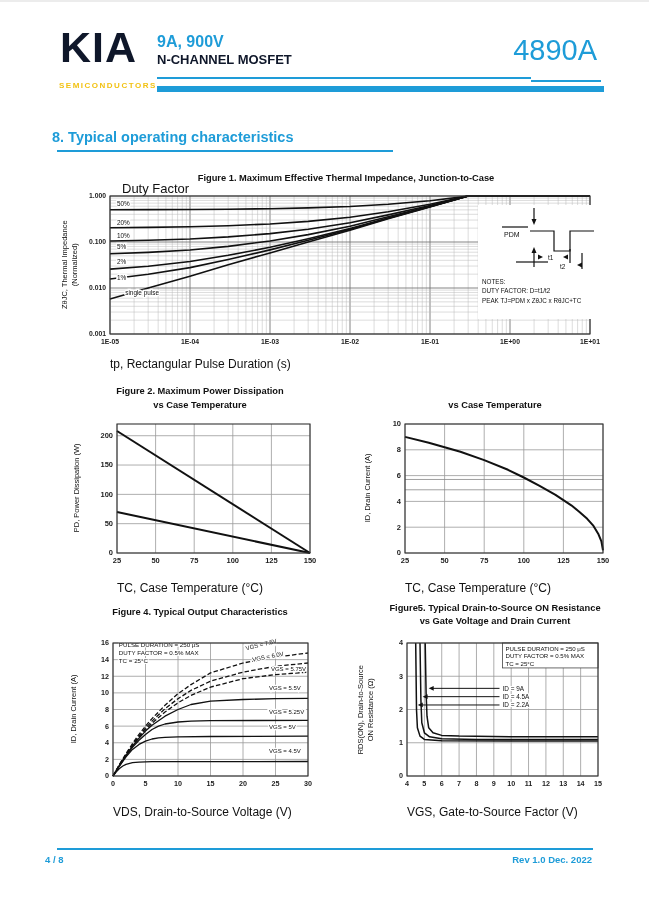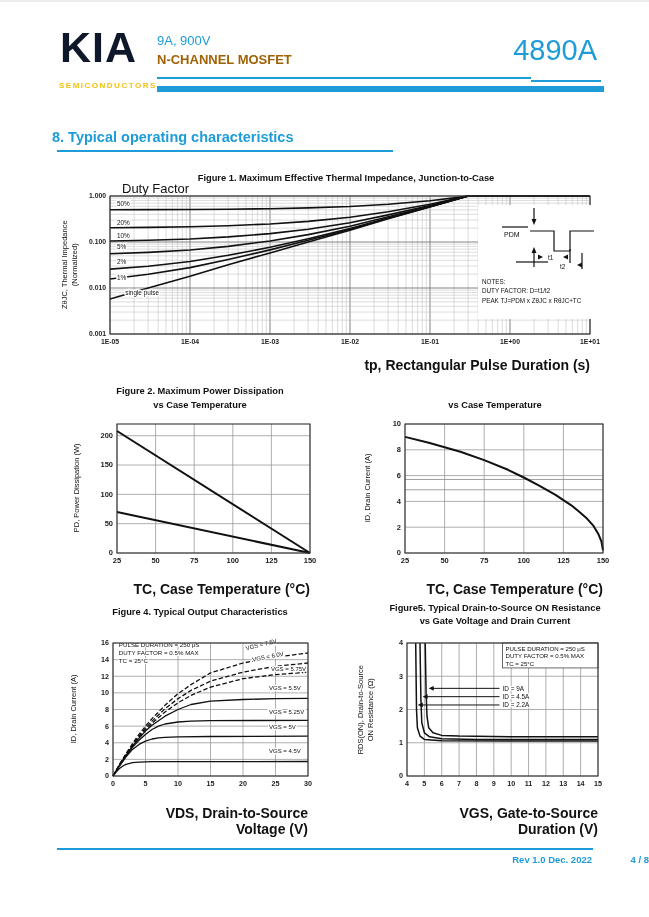--- a/index.html
+++ b/index.html
@@ -2,32 +2,32 @@
 <html><head>
 <meta charset="utf-8">
 <style>
   html,body{margin:0;padding:0;background:#fff;}
   body{font-family:"Liberation Sans",sans-serif;color:#111;}
   .page{position:relative;width:649px;height:917px;background:#fff;overflow:hidden;}
   .abs{position:absolute;}
   .top-edge{left:0;top:0;width:100%;height:2px;background:#ececec;}
   .logo{left:60px;top:26px;font-size:43px;font-weight:bold;color:#0f172a;line-height:1;letter-spacing:1px;}
   .logo-sub{left:59px;top:81px;font-size:8px;font-weight:bold;color:#F2C213;letter-spacing:1.5px;}
-  .hdr-sub1{left:157px;top:33px;font-size:13px;font-weight:normal;color:#1E9CD8;}
-  .hdr-sub2{left:157px;top:52px;font-size:13px;font-weight:bold;color:#a16207;}
+  .hdr-sub1{left:157px;top:33px;font-size:16px;font-weight:bold;color:#1E9CD8;}
+  .hdr-sub2{left:157px;top:52px;font-size:13px;font-weight:bold;color:#0f172a;}
   .part{right:52px;top:36px;font-size:29px;color:#1E9CD8;line-height:1;}
   .rule1{left:157px;top:77px;width:374px;height:2px;background:#1E9CD8;}
   .rule2{left:531px;top:80px;width:70px;height:2px;background:#1E9CD8;}
   .rule3{left:157px;top:86px;width:447px;height:6px;background:#1E9CD8;}
   .sec-title{left:52px;top:129px;font-size:14.5px;font-weight:bold;color:#1E9CD8;}
   .sec-underline{left:57px;top:150px;width:336px;height:2px;background:#1E9CD8;}
   .fig{position:absolute;}
   .fig svg{position:absolute;left:0;top:0;}
   .fig-title{position:absolute;left:0;right:0;text-align:center;font-size:9.3px;font-weight:bold;color:#111;}
-  .xlabel{position:absolute;text-align:right;font-size:14px;color:#111;font-weight:bold;}
+  .xlabel{position:absolute;text-align:left;font-size:12px;color:#111;}
   .vlabel{position:absolute;width:150px;text-align:center;font-size:7.5px;color:#111;transform:rotate(-90deg);line-height:1.3;}
   .vlabel span{display:block;}
   .fig1{left:50px;top:170px;width:592px;height:212px;}
   .fig1 .fig-title{top:3px;}
   .duty-factor{position:absolute;left:72px;top:11px;font-size:13px;color:#111;}
   .fig1 .xlabel{left:60px;width:480px;top:187px;}
   .fig1 .vlabel{left:-55px;top:85px;}
   .inset{position:absolute;left:428px;top:35px;width:132px;height:114px;background:#fff;}
   .notes{position:absolute;left:4px;top:72px;font-size:6.3px;line-height:1.5;color:#111;white-space:nowrap;}
   .fig2{left:60px;top:383px;width:280px;height:226px;}
@@ -41,21 +41,21 @@
   .fig4{left:60px;top:603px;width:280px;height:226px;}
   .fig4 .fig-title{top:4px;}
   .fig4 .xlabel{left:53px;width:195px;top:202px;}
   .fig4 .vlabel{left:-61px;top:101px;}
   .fig5{left:350px;top:603px;width:290px;height:226px;}
   .fig5 .fig-title.t1{top:0px;} .fig5 .fig-title.t2{top:13px;}
   .fig5 .xlabel{left:57px;width:191px;top:202px;}
   .fig5 .vlabel{left:-59px;top:97px;}
   svg text{font-family:"Liberation Sans",sans-serif;}
   .footer-line{left:57px;top:848px;width:536px;height:2px;background:#1E9CD8;}
-  .footer-page{left:16px;right:0;top:854px;text-align:right;font-size:9.5px;font-weight:bold;color:#1E9CD8;padding-left:29px;}
+  .footer-page{left:16px;right:0;top:854px;text-align:left;font-size:9.5px;font-weight:bold;color:#1E9CD8;padding-left:29px;}
   .footer-rev{right:57px;top:854px;font-size:9.5px;font-weight:bold;color:#1E9CD8;}
 </style>
 </head>
 <body>
 
 <div class="page">
   <div class="abs top-edge"></div>
 
   <div class="abs logo">KIA</div>
   <div class="abs logo-sub">SEMICONDUCTORS</div>
@@ -441,19 +441,19 @@
           <text x="53" y="108.9" text-anchor="end" font-size="7.2" font-weight="bold" fill="#222">2</text>
           <text x="53" y="75.65" text-anchor="end" font-size="7.2" font-weight="bold" fill="#222">3</text>
           <text x="53" y="42.4" text-anchor="end" font-size="7.2" font-weight="bold" fill="#222">4</text>
         </g>
         <rect x="57" y="40" width="191" height="133" fill="none" stroke="#333" stroke-width="1.1"></rect>
       </svg>
     <div class="vlabel">
       <span>RDS(ON), Drain-to-Source</span>
       <span>ON Resistance (Ω)</span>
     </div>
-    <div class="xlabel">VGS, Gate-to-Source Duration (V)</div>
+    <div class="xlabel">VGS, Gate-to-Source Factor (V)</div>
   </div>
 
   <div class="abs footer-line"></div>
   <div class="abs footer-page">4 / 8</div>
   <div class="abs footer-rev">Rev 1.0 Dec. 2022</div>
 </div>
 
 </body></html>

